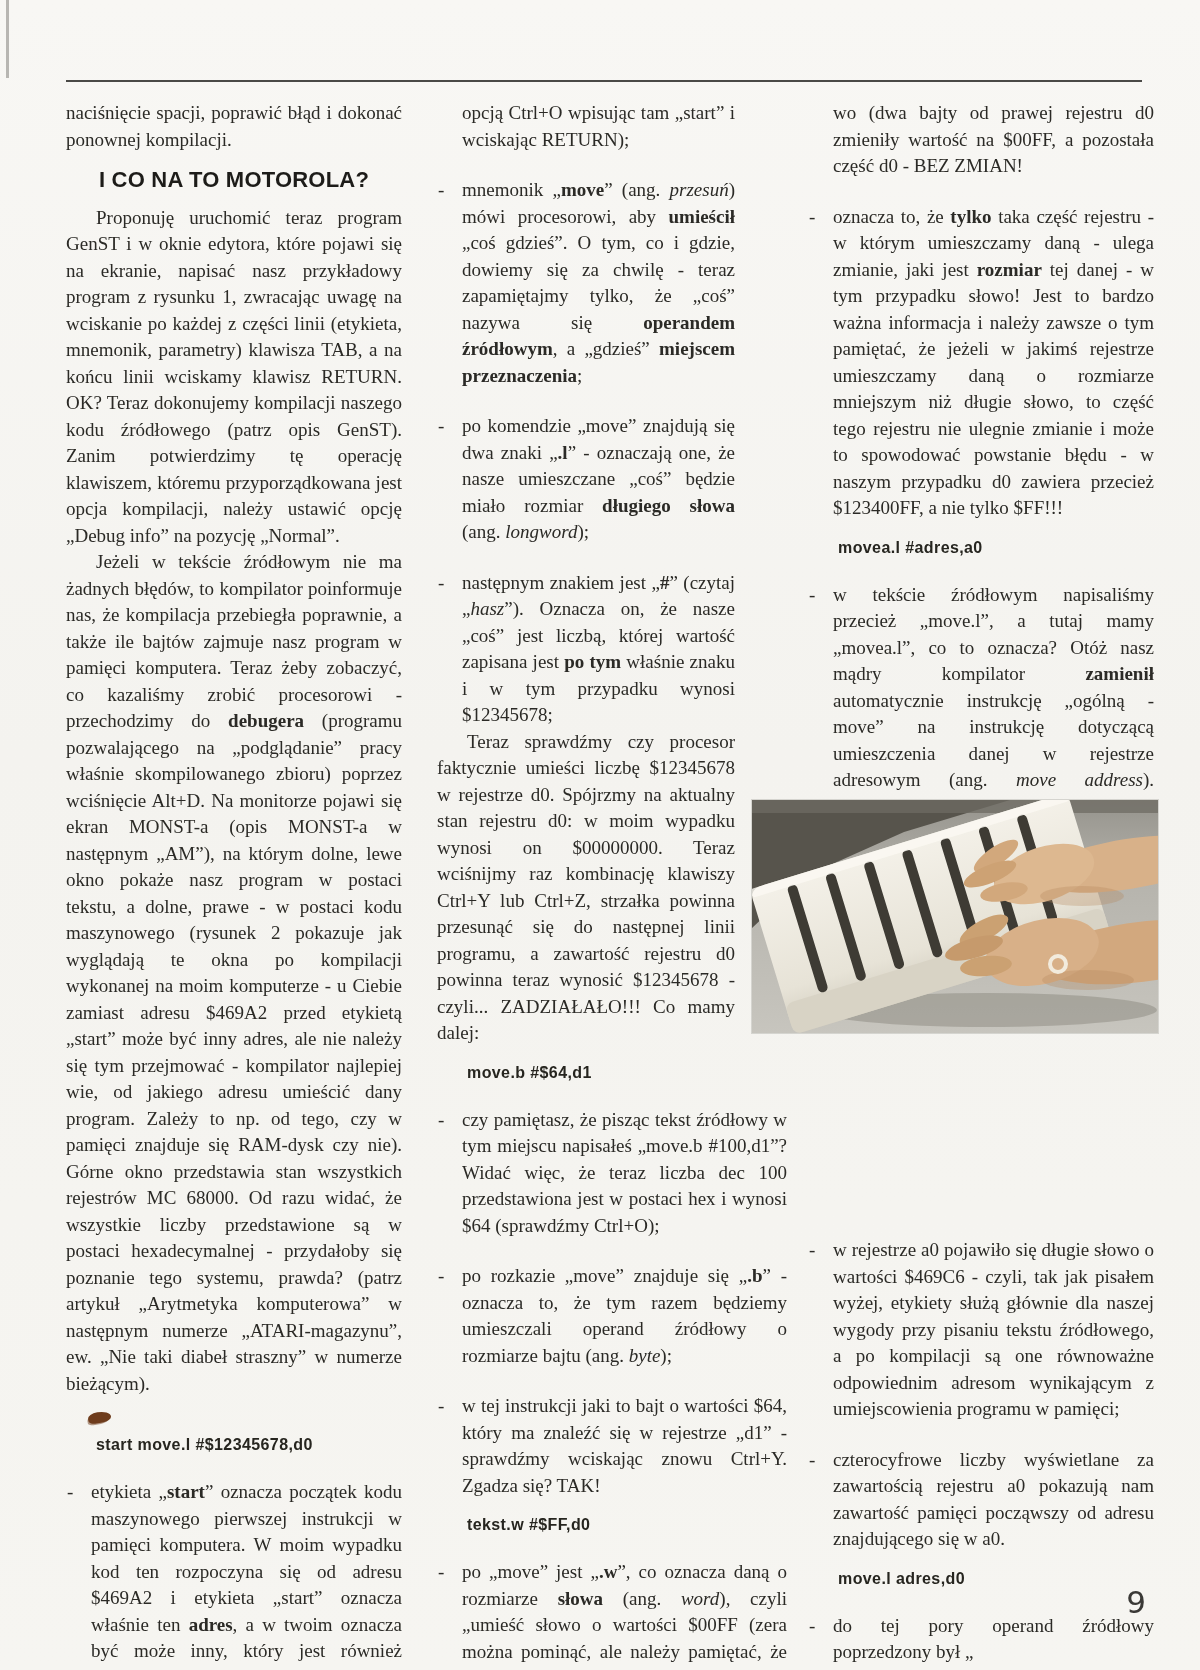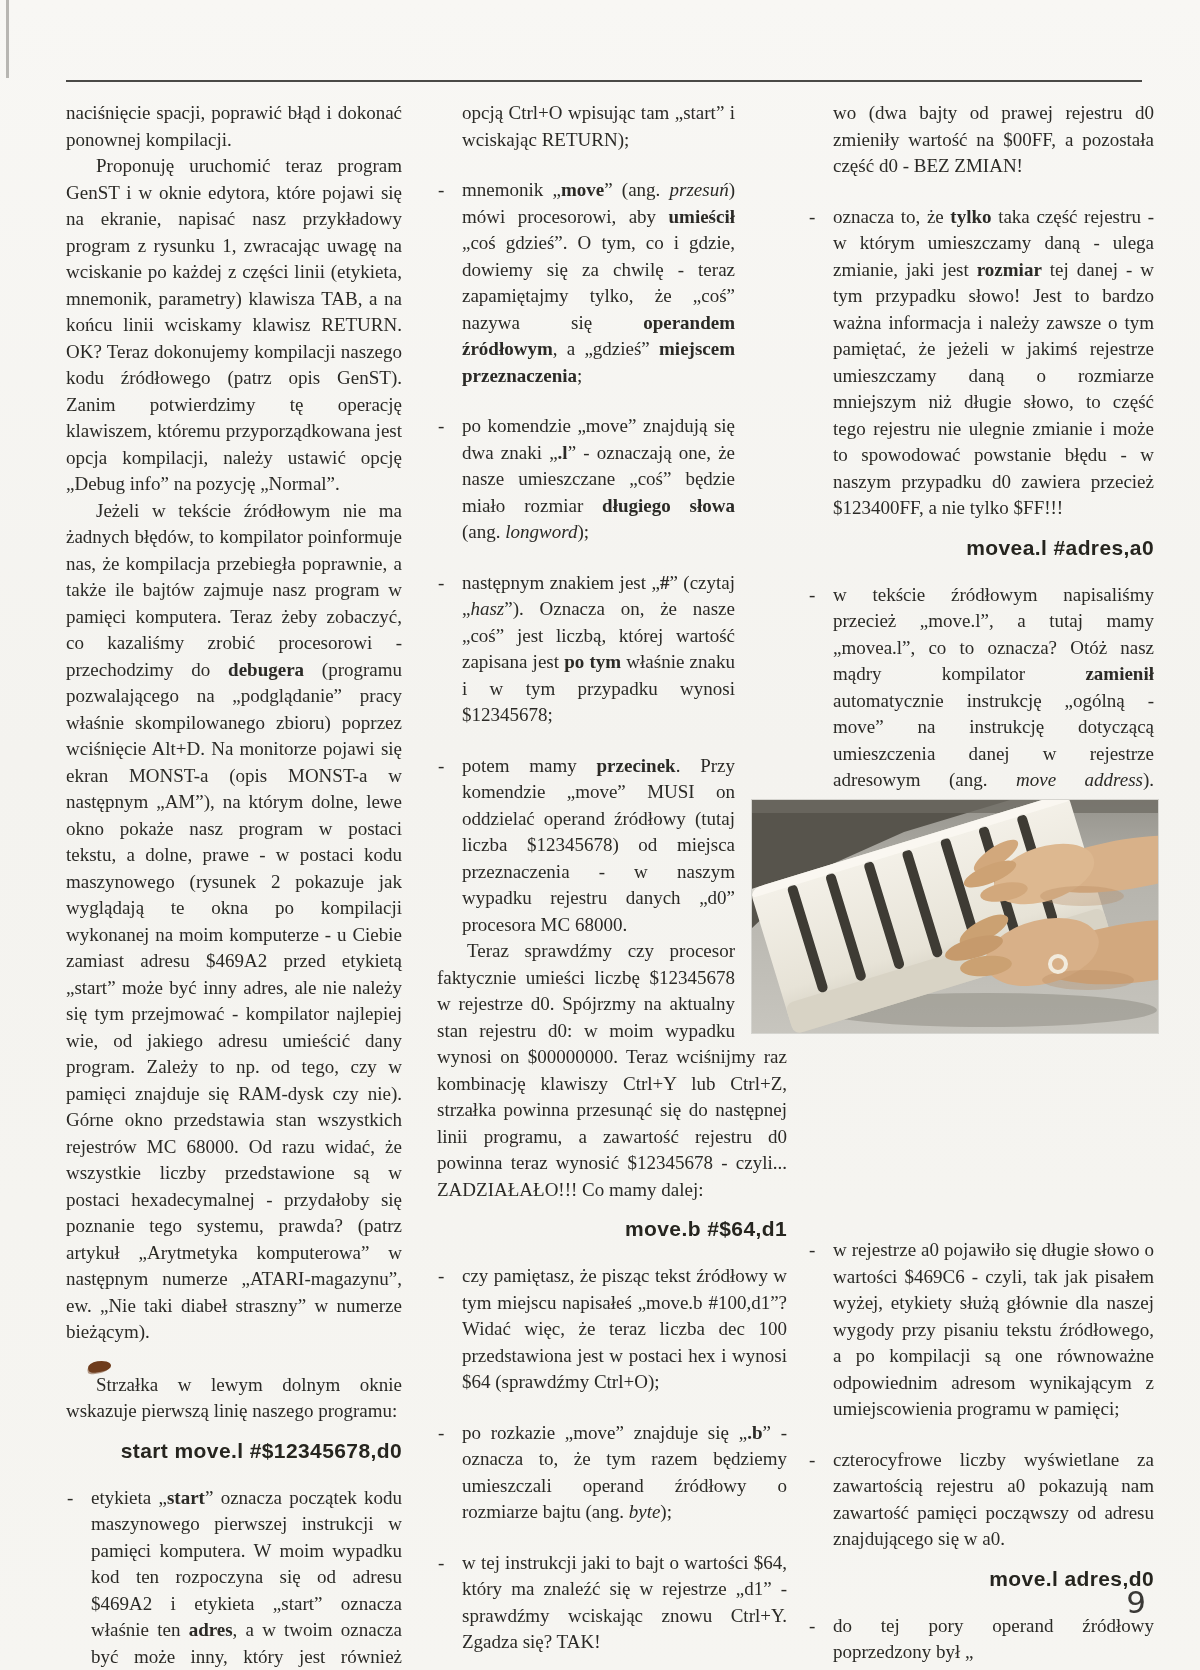--- a/index.html
+++ b/index.html
@@ -16,22 +16,22 @@
   #col2{left:437px;width:350px;}
   #col3{left:808px;width:346px;}
   .blk{margin:0;}
   .p{text-indent:30px;}
   .p0{text-indent:0;}
   .cont{padding-left:25px;}
   .li{position:relative;padding-left:25px;margin-top:24px;}
   .li::before{content:"-";position:absolute;left:1px;top:0;}
   .h{font-family:"Liberation Sans", sans-serif;font-weight:700;font-size:22px;
      text-align:center;text-indent:0;margin:14px 0 11px;color:#1d1c19;letter-spacing:.2px;}
-  .code{font-family:"Liberation Sans", sans-serif;font-weight:700;font-size:21px;
-     line-height:20px;margin:16px 0 15px 30px;text-align:right;color:#26251f;letter-spacing:.4px;}
+  .code{font-family:"Liberation Sans", sans-serif;font-weight:700;font-size:16px;
+     line-height:20px;margin:16px 0 15px 30px;text-align:left;color:#26251f;letter-spacing:.4px;}
   .mark{height:15px;margin:7px 0 4px 22px;}
   .mark .blob{display:inline-block;width:23px;height:11px;background:#6e3c1c;
      border-radius:60% 75% 55% 45%;transform:rotate(-10deg);
      box-shadow:-2px 2px 0 -1px rgba(110,60,28,.5);}
   .gap{height:263px;}
   .photo-float{float:right;width:46px;height:242px;margin:698px 0 0 6px;}
   .b{font-weight:700;}
   .i{font-style:italic;}
   .photo{position:absolute;left:752px;top:800px;width:406px;height:233px;
      box-shadow:0 0 0 1px rgba(120,118,110,.25);}
@@ -40,34 +40,33 @@
 </style>
 </head>
 <body>
 
 <div class="page">
   <div class="edge-mark"></div>
   <div class="top-rule"></div>
 
   <div id="col1" class="col">
       <div class="blk p0"><span>naciśnięcie spacji, poprawić błąd i dokonać ponownej kompilacji.</span></div>
+      <div class="blk h"><span>I CO NA TO MOTOROLA?</span></div>
       <div class="blk p"><span>Proponuję uruchomić teraz program GenST i w oknie edytora, które pojawi się na ekranie, napisać nasz przykładowy program z rysunku 1, zwracając uwagę na wciskanie po każdej z części linii (etykieta, mnemonik, parametry) klawisza TAB, a na końcu linii wciskamy klawisz RETURN. OK? Teraz dokonujemy kompilacji naszego kodu źródłowego (patrz opis GenST). Zanim potwierdzimy tę operację klawiszem, któremu przyporządkowana jest opcja kompilacji, należy ustawić opcję „Debug info” na pozycję „Normal”.</span></div>
       <div class="blk p"><span>Jeżeli w tekście źródłowym nie ma żadnych błędów, to kompilator poinformuje nas, że kompilacja przebiegła poprawnie, a także ile bajtów zajmuje nasz program w pamięci komputera. Teraz żeby zobaczyć, co kazaliśmy zrobić procesorowi - przechodzimy do </span><span class="b">debugera</span><span> (programu pozwalającego na „podglądanie” pracy właśnie skompilowanego zbioru) poprzez wciśnięcie Alt+D. Na monitorze pojawi się ekran MONST-a (opis MONST-a w następnym „AM”), na którym dolne, lewe okno pokaże nasz program w postaci tekstu, a dolne, prawe - w postaci kodu maszynowego (rysunek 2 pokazuje jak wyglądają te okna po kompilacji wykonanej na moim komputerze - u Ciebie zamiast adresu $469A2 przed etykietą „start” może być inny adres, ale nie należy się tym przejmować - kompilator najlepiej wie, od jakiego adresu umieścić dany program. Zależy to np. od tego, czy w pamięci znajduje się RAM-dysk czy nie). Górne okno przedstawia stan wszystkich rejestrów MC 68000. Od razu widać, że wszystkie liczby przedstawione są w postaci hexadecymalnej - przydałoby się poznanie tego systemu, prawda? (patrz artykuł „Arytmetyka komputerowa” w następnym numerze „ATARI-magazynu”, ew. „Nie taki diabeł straszny” w numerze bieżącym).</span></div>
       <div class="blk mark"><span class="blob"></span></div>
-      <div class="blk p"><span>Strzałka w lewym dolnym oknie wskazuje pierwszą linię naszego programu:</span></div>
       <div class="blk code"><span>start move.l #$12345678,d0</span></div>
       <div class="blk li"><span>etykieta „</span><span class="b">start</span><span>” oznacza początek kodu maszynowego pierwszej instrukcji w pamięci komputera. W moim wypadku kod ten rozpoczyna się od adresu $469A2 i etykieta „start” oznacza właśnie ten </span><span class="b">adres</span><span>, a w twoim oznacza być może inny, który jest również adresem pierwszej instrukcji (sprawdźmy to</span></div>
     </div>
   <div id="col2" class="col">
       <div class="photo-float"></div>
       <div class="blk cont"><span>opcją Ctrl+O wpisując tam „start” i wciskając RETURN);</span></div>
       <div class="blk li"><span>mnemonik „</span><span class="b">move</span><span>” (ang. </span><span class="i">przesuń</span><span>) mówi procesorowi, aby </span><span class="b">umieścił</span><span> „coś gdzieś”. O tym, co i gdzie, dowiemy się za chwilę - teraz zapamiętajmy tylko, że „coś” nazywa się </span><span class="b">operandem źródłowym</span><span>, a „gdzieś” </span><span class="b">miejscem przeznaczenia</span><span>;</span></div>
       <div class="blk li"><span>po komendzie „move” znajdują się dwa znaki „</span><span class="b">.l</span><span>” - oznaczają one, że nasze umieszczane „coś” będzie miało rozmiar </span><span class="b">długiego słowa</span><span> (ang. </span><span class="i">longword</span><span>);</span></div>
       <div class="blk li"><span>następnym znakiem jest „</span><span class="b">#</span><span>” (czytaj „</span><span class="i">hasz</span><span>”). Oznacza on, że nasze „coś” jest liczbą, której wartość zapisana jest </span><span class="b">po tym</span><span> właśnie znaku i w tym przypadku wynosi $12345678;</span></div>
-      <div class="blk li"><span>potem mamy </span><span class="b">przecinek</span><span>. Przy komendzie „move” MUSI on oddzielać operand źródłowy (tutaj liczba $12345678) od miejsca przeznaczenia - w naszym wypadku rejestru danych „d0” procesora MC 68000.</span></div>
       <div class="blk p"><span>Teraz sprawdźmy czy procesor faktycznie umieści liczbę $12345678 w rejestrze d0. Spójrzmy na aktualny stan rejestru d0: w moim wypadku wynosi on $00000000. Teraz wciśnijmy raz kombinację klawiszy Ctrl+Y lub Ctrl+Z, strzałka powinna przesunąć się do następnej linii programu, a zawartość rejestru d0 powinna teraz wynosić $12345678 - czyli... ZADZIAŁAŁO!!! Co mamy dalej:</span></div>
       <div class="blk code"><span>move.b #$64,d1</span></div>
       <div class="blk li"><span>czy pamiętasz, że pisząc tekst źródłowy w tym miejscu napisałeś „move.b #100,d1”? Widać więc, że teraz liczba dec 100 przedstawiona jest w postaci hex i wynosi $64 (sprawdźmy Ctrl+O);</span></div>
       <div class="blk li"><span>po rozkazie „move” znajduje się „</span><span class="b">.b</span><span>” - oznacza to, że tym razem będziemy umieszczali operand źródłowy o rozmiarze bajtu (ang. </span><span class="i">byte</span><span>);</span></div>
       <div class="blk li"><span>w tej instrukcji jaki to bajt o wartości $64, który ma znaleźć się w rejestrze „d1” - sprawdźmy wciskając znowu Ctrl+Y. Zgadza się? TAK!</span></div>
       <div class="blk code"><span>tekst.w #$FF,d0</span></div>
       <div class="blk li"><span>po „move” jest „</span><span class="b">.w</span><span>”, co oznacza daną o rozmiarze </span><span class="b">słowa</span><span> (ang. </span><span class="i">word</span><span>), czyli „umieść słowo o wartości $00FF (zera można pominąć, ale należy pamiętać, że one tam są!) w rejestrze d0”. Zanim jednak naciśniemy Ctrl+Y spójrzmy na aktualną zawartość rejestru d0 - jest to długie słowo o wartości $12345678;</span></div>
     </div>
   <div id="col3" class="col">
       <div class="blk cont"><span>wo (dwa bajty od prawej rejestru d0 zmieniły wartość na $00FF, a pozostała część d0 - BEZ ZMIAN!</span></div>

